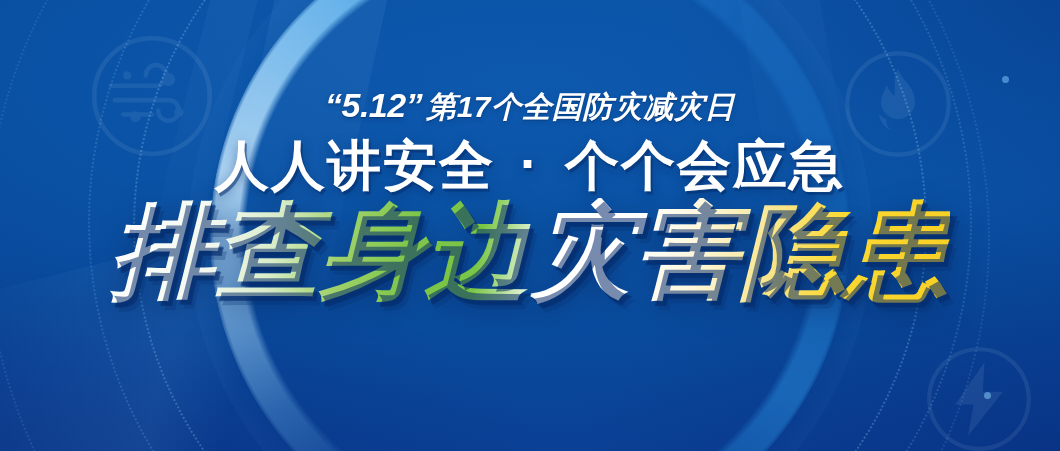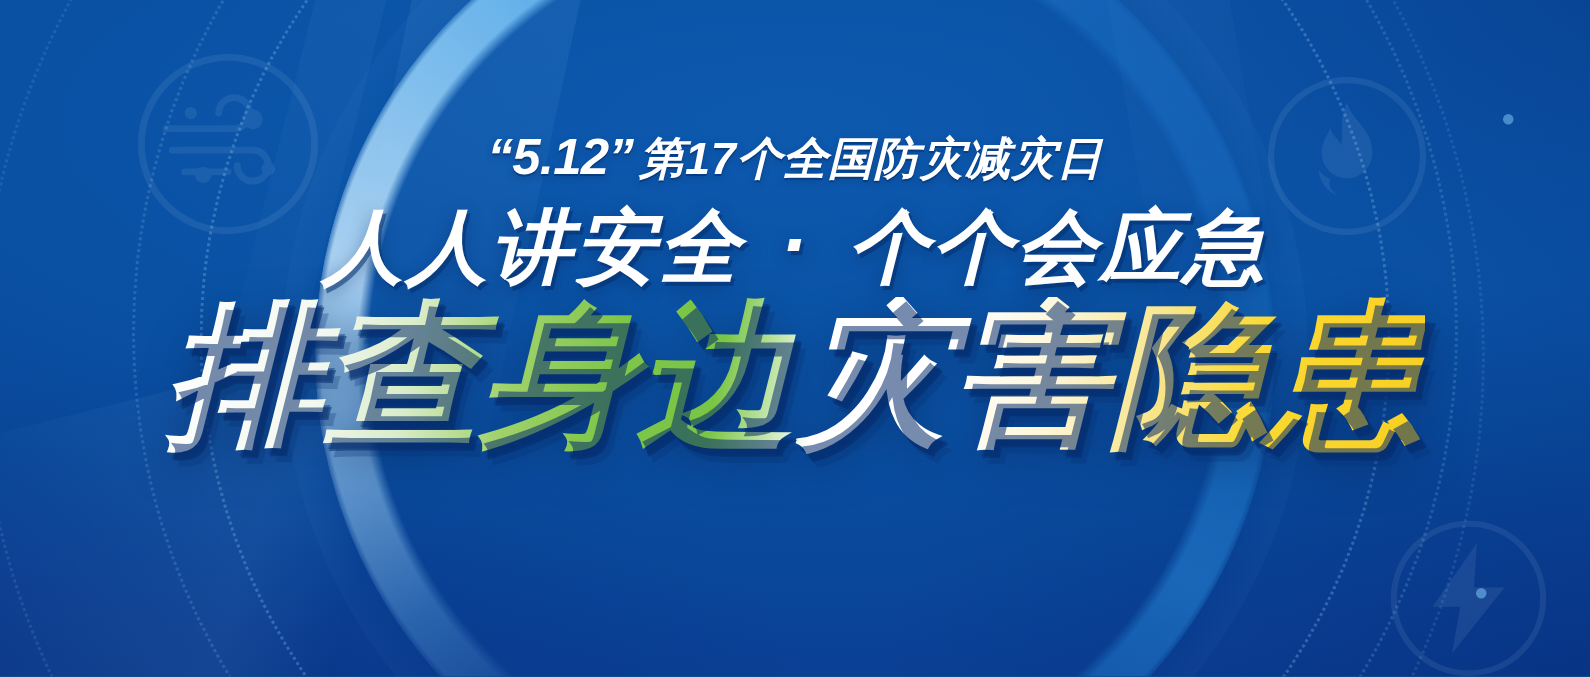--- a/index.html
+++ b/index.html
@@ -154,21 +154,20 @@
     letter-spacing: -0.5px;
     margin-right: 4px;
   }
 
   
   .line2 {
     margin-top: 16px;
     font-size: 54px;
     line-height: 1;
     font-weight: 900;
-    font-style: italic;
     color: #ffffff;
     letter-spacing: 2px;
     white-space: nowrap;
     text-shadow:
       2px 3px 0 rgba(6,48,112,.55),
       0 4px 12px rgba(4,36,92,.45);
   }
   .line2 .sep {
     display: inline-block;
     margin: 0 8px;

